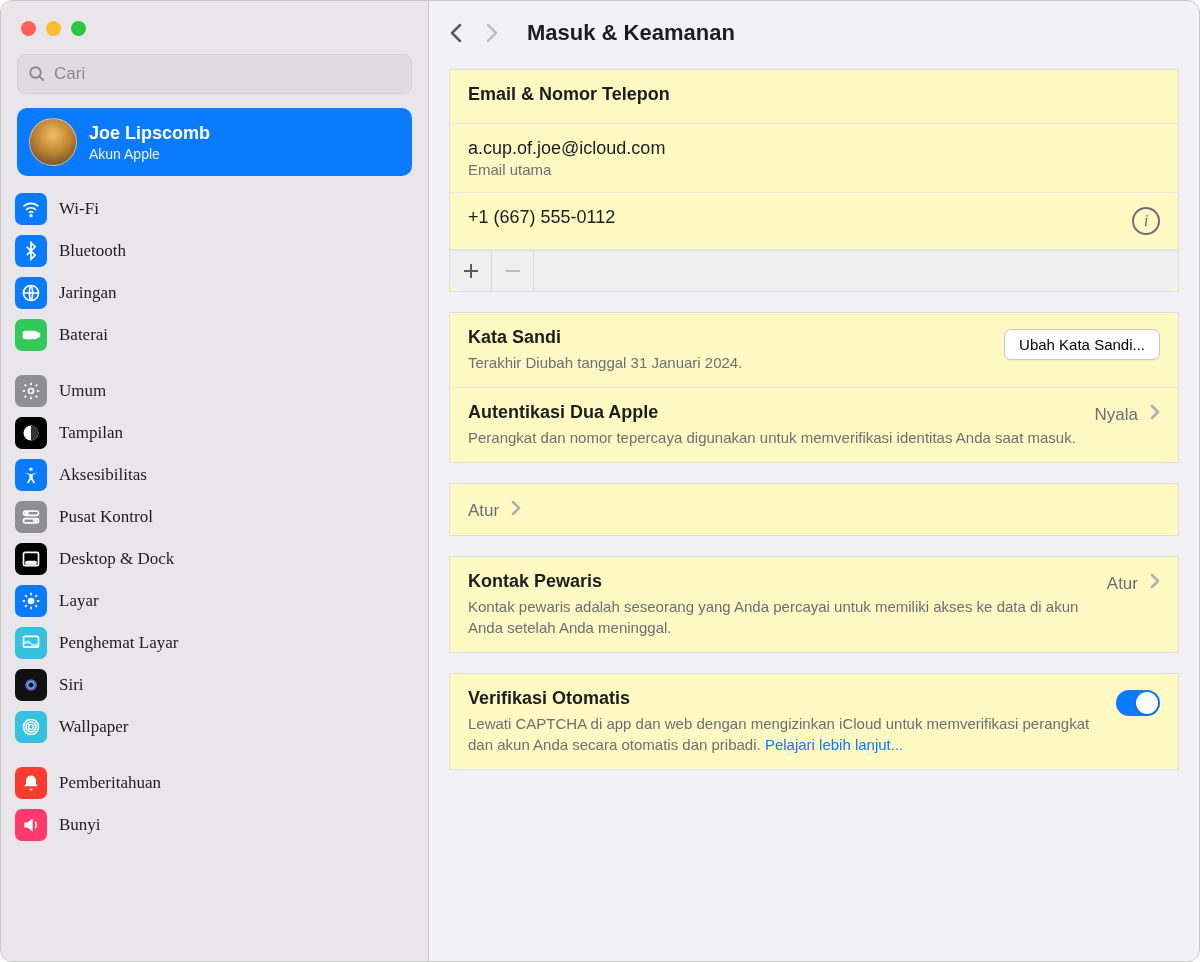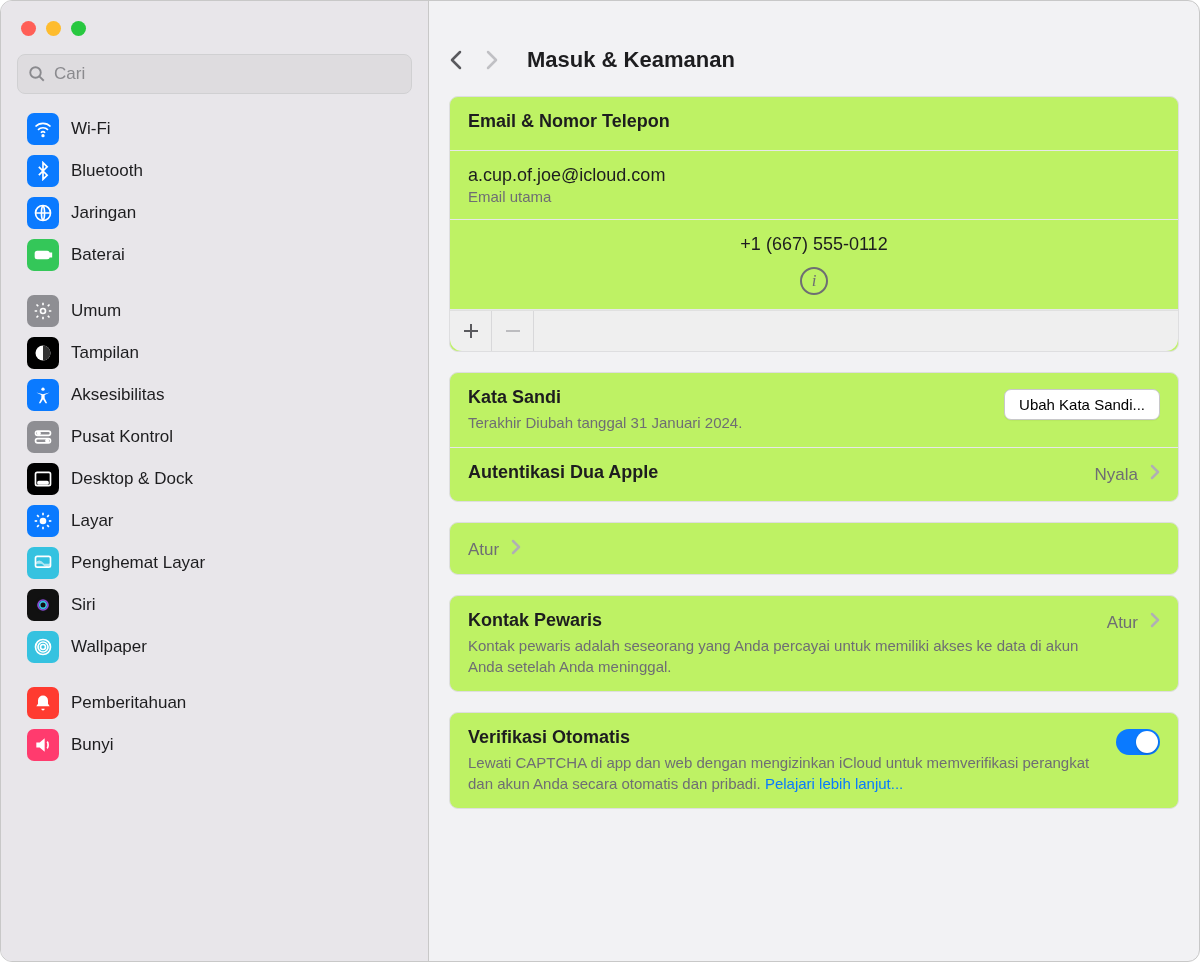--- a/index.html
+++ b/index.html
@@ -75,21 +75,21 @@
   }
   .avatar {
     width: 48px; height: 48px; border-radius: 50%;
     background: radial-gradient(circle at 50% 35%, #f0c060 0%, #b98030 50%, #4a3b28 100%);
     flex-shrink: 0;
     border: 1px solid rgba(255,255,255,0.5);
   }
   .account-row .name { font-size: 18px; font-weight: 600; }
   .account-row .sub { font-size: 14px; opacity: 0.92; margin-top: 2px; }
 
-  .side-list { padding: 0 20px; }
+  .side-list { padding: 0 8px; font-family: Liberation Serif, serif; }
   .side-section { margin-bottom: 14px; }
   .side-item {
     display: flex;
     align-items: center;
     gap: 12px;
     padding: 5px 6px;
     border-radius: 8px;
     font-size: 17px;
   }
   .side-icon {
@@ -101,21 +101,20 @@
     color: #fff;
     flex-shrink: 0;
   }
   .side-icon svg { width: 20px; height: 20px; }
 
   .main {
     flex: 1;
     display: flex;
     flex-direction: column;
     overflow: hidden;
-    margin-top: 27px;
   }
   .toolbar {
     height: 64px;
     display: flex;
     align-items: center;
     padding: 0 20px;
     gap: 18px;
   }
   .nav-arrow {
     font-size: 24px;
@@ -126,23 +125,23 @@
   }
   .nav-arrow.disabled { color: #c0c0c4; }
   .page-title { font-size: 22px; font-weight: 700; margin-left: 10px; }
 
   .content {
     flex: 1;
     overflow-y: auto;
     padding: 4px 20px 20px 20px;
   }
   .card {
-    background: #bef264;
+    background: #fef9c3;
     border: 1px solid #dedee0;
-    border-radius: 9px;
+    border-radius: 0;
     margin-bottom: 20px;
   }
   .card-section {
     padding: 14px 18px;
     border-bottom: 1px solid #e7e7e9;
   }
   .card-section:last-child { border-bottom: none; }
   .card-footer {
     background: #efefef;
     border-top: 1px solid #e0e0e0;
@@ -162,24 +161,21 @@
   }
   .footer-btn.disabled { color: #bcbcbf; }
 
   .section-title { font-size: 18px; font-weight: 600; margin-bottom: 4px; }
   .section-desc { font-size: 15px; color: #6e6e73; line-height: 1.4; }
   .row-primary { font-size: 18px; }
   .row-sub { font-size: 15px; color: #6e6e73; margin-top: 2px; }
 
   .info-line {
     display: flex;
-    align-items: center;
     justify-content: space-between;
-    gap: 12px;
-    flex-direction: column;
   }
   .info-icon {
     width: 28px; height: 28px;
     border: 2px solid #6e6e73;
     border-radius: 50%;
     color: #6e6e73;
     font-family: Georgia, serif;
     font-style: italic;
     font-size: 17px;
     display: flex;
@@ -246,20 +242,27 @@
     </div>
 
     <div class="search-box">
       <svg width="18" height="18" viewBox="0 0 24 24" fill="none" stroke="#8a8a8e" stroke-width="2.5">
           <circle cx="10" cy="10" r="7"></circle>
           <line x1="21" y1="21" x2="15.5" y2="15.5"></line>
         </svg>
       <input placeholder="Cari" style="">
     </div>
 
+    <div class="account-row">
+      <div class="avatar"></div>
+      <div>
+        <div class="name">Joe Lipscomb</div>
+        <div class="sub">Akun Apple</div>
+      </div>
+    </div>
 
     <div class="side-list">
       <div class="side-section" id="group1">
           <div class="side-item">
             <span class="side-icon" style="background: rgb(10, 122, 255);">
               <svg viewBox="0 0 24 24" fill="none" stroke="white" stroke-width="2">
                 <path d="M3 9c5-5 13-5 18 0"></path>
                 <path d="M6 13c3.3-3.3 8.7-3.3 12 0"></path>
                 <path d="M9.5 16.5c1.4-1.4 3.6-1.4 5 0"></path>
                 <circle cx="12" cy="20" r="1" fill="white"></circle>
@@ -463,20 +466,21 @@
             <div class="section-title">Kata Sandi</div>
             <div class="section-desc">Terakhir Diubah tanggal 31 Januari 2024.</div>
           </div>
           <div class="card-row-right">
             <button class="btn">Ubah Kata Sandi...</button>
           </div>
         </div>
         <div class="card-section card-row">
           <div class="card-row-left">
             <div class="section-title">Autentikasi Dua Apple</div>
+            <div class="section-desc">Perangkat dan nomor tepercaya digunakan untuk memverifikasi identitas Anda saat masuk.</div>
           </div>
           <div class="card-row-right">
             <span class="value-text">Nyala</span>
             <span class="chevron">
               <svg width="10" height="16" viewBox="0 0 10 16" fill="none" stroke="#b0b0b4" stroke-width="2.5" stroke-linecap="round" stroke-linejoin="round">
                   <polyline points="2,2 8,8 2,14"></polyline>
                 </svg>
             </span>
           </div>
         </div>

